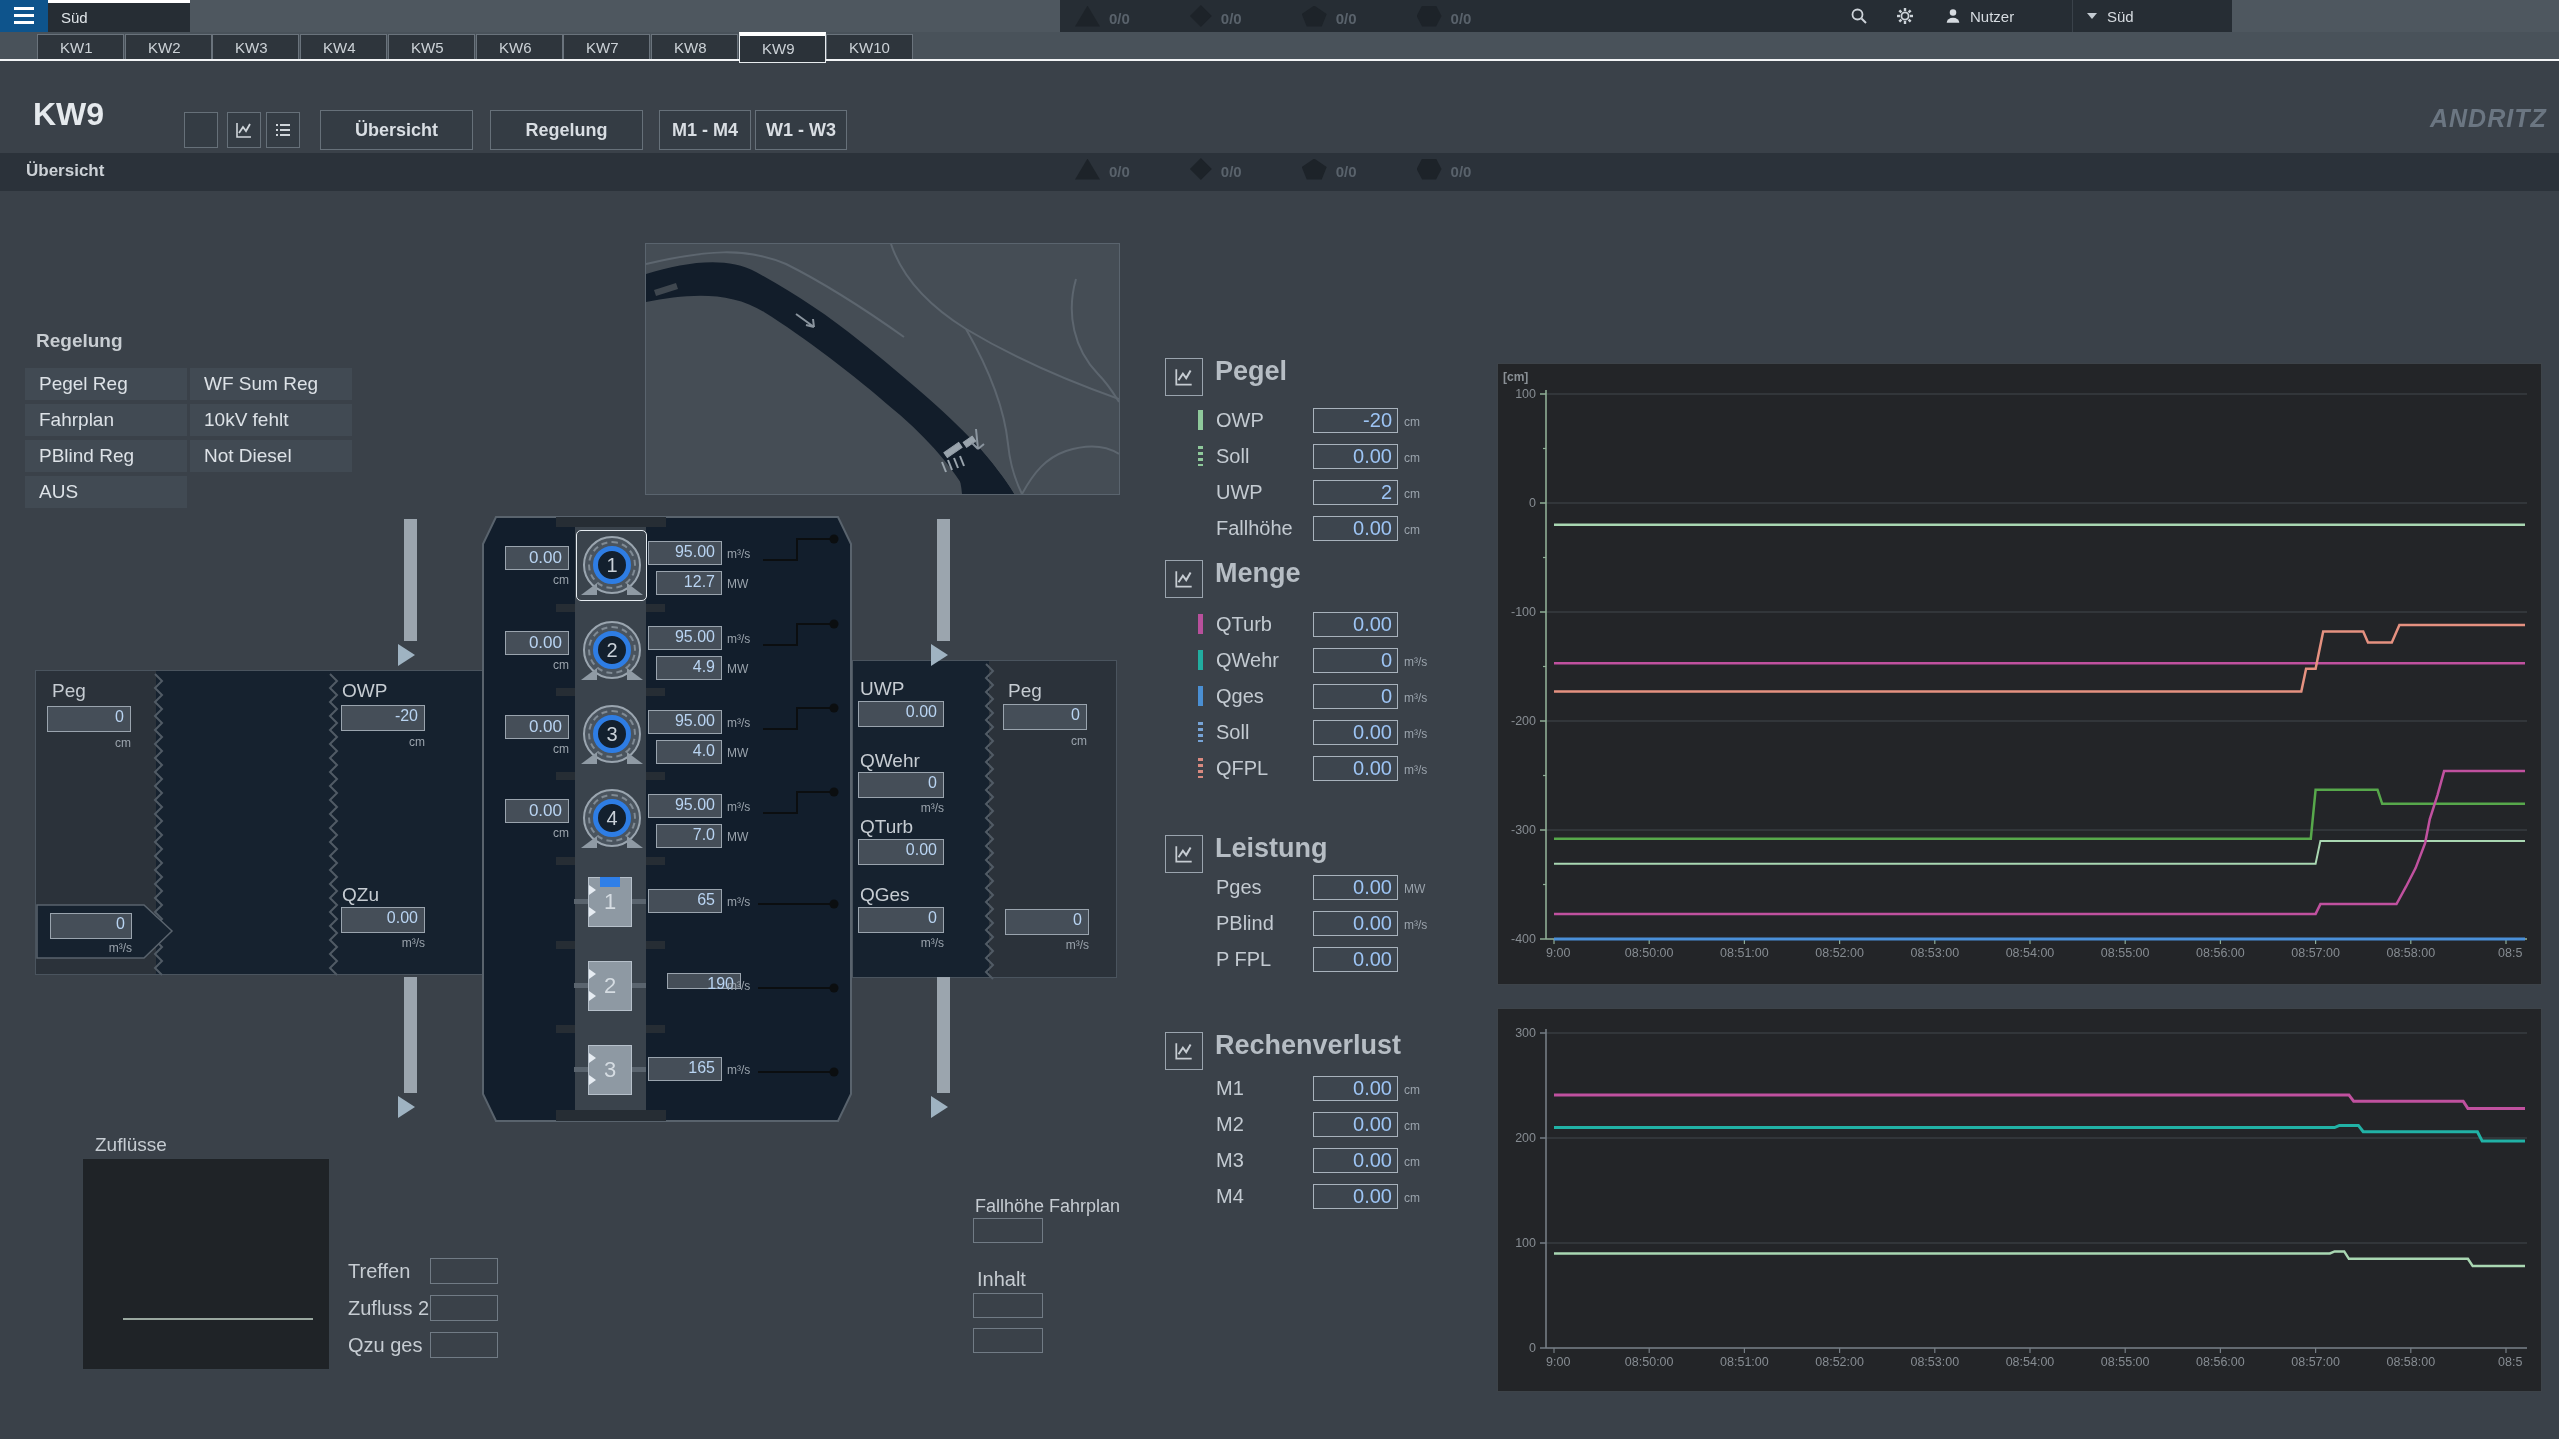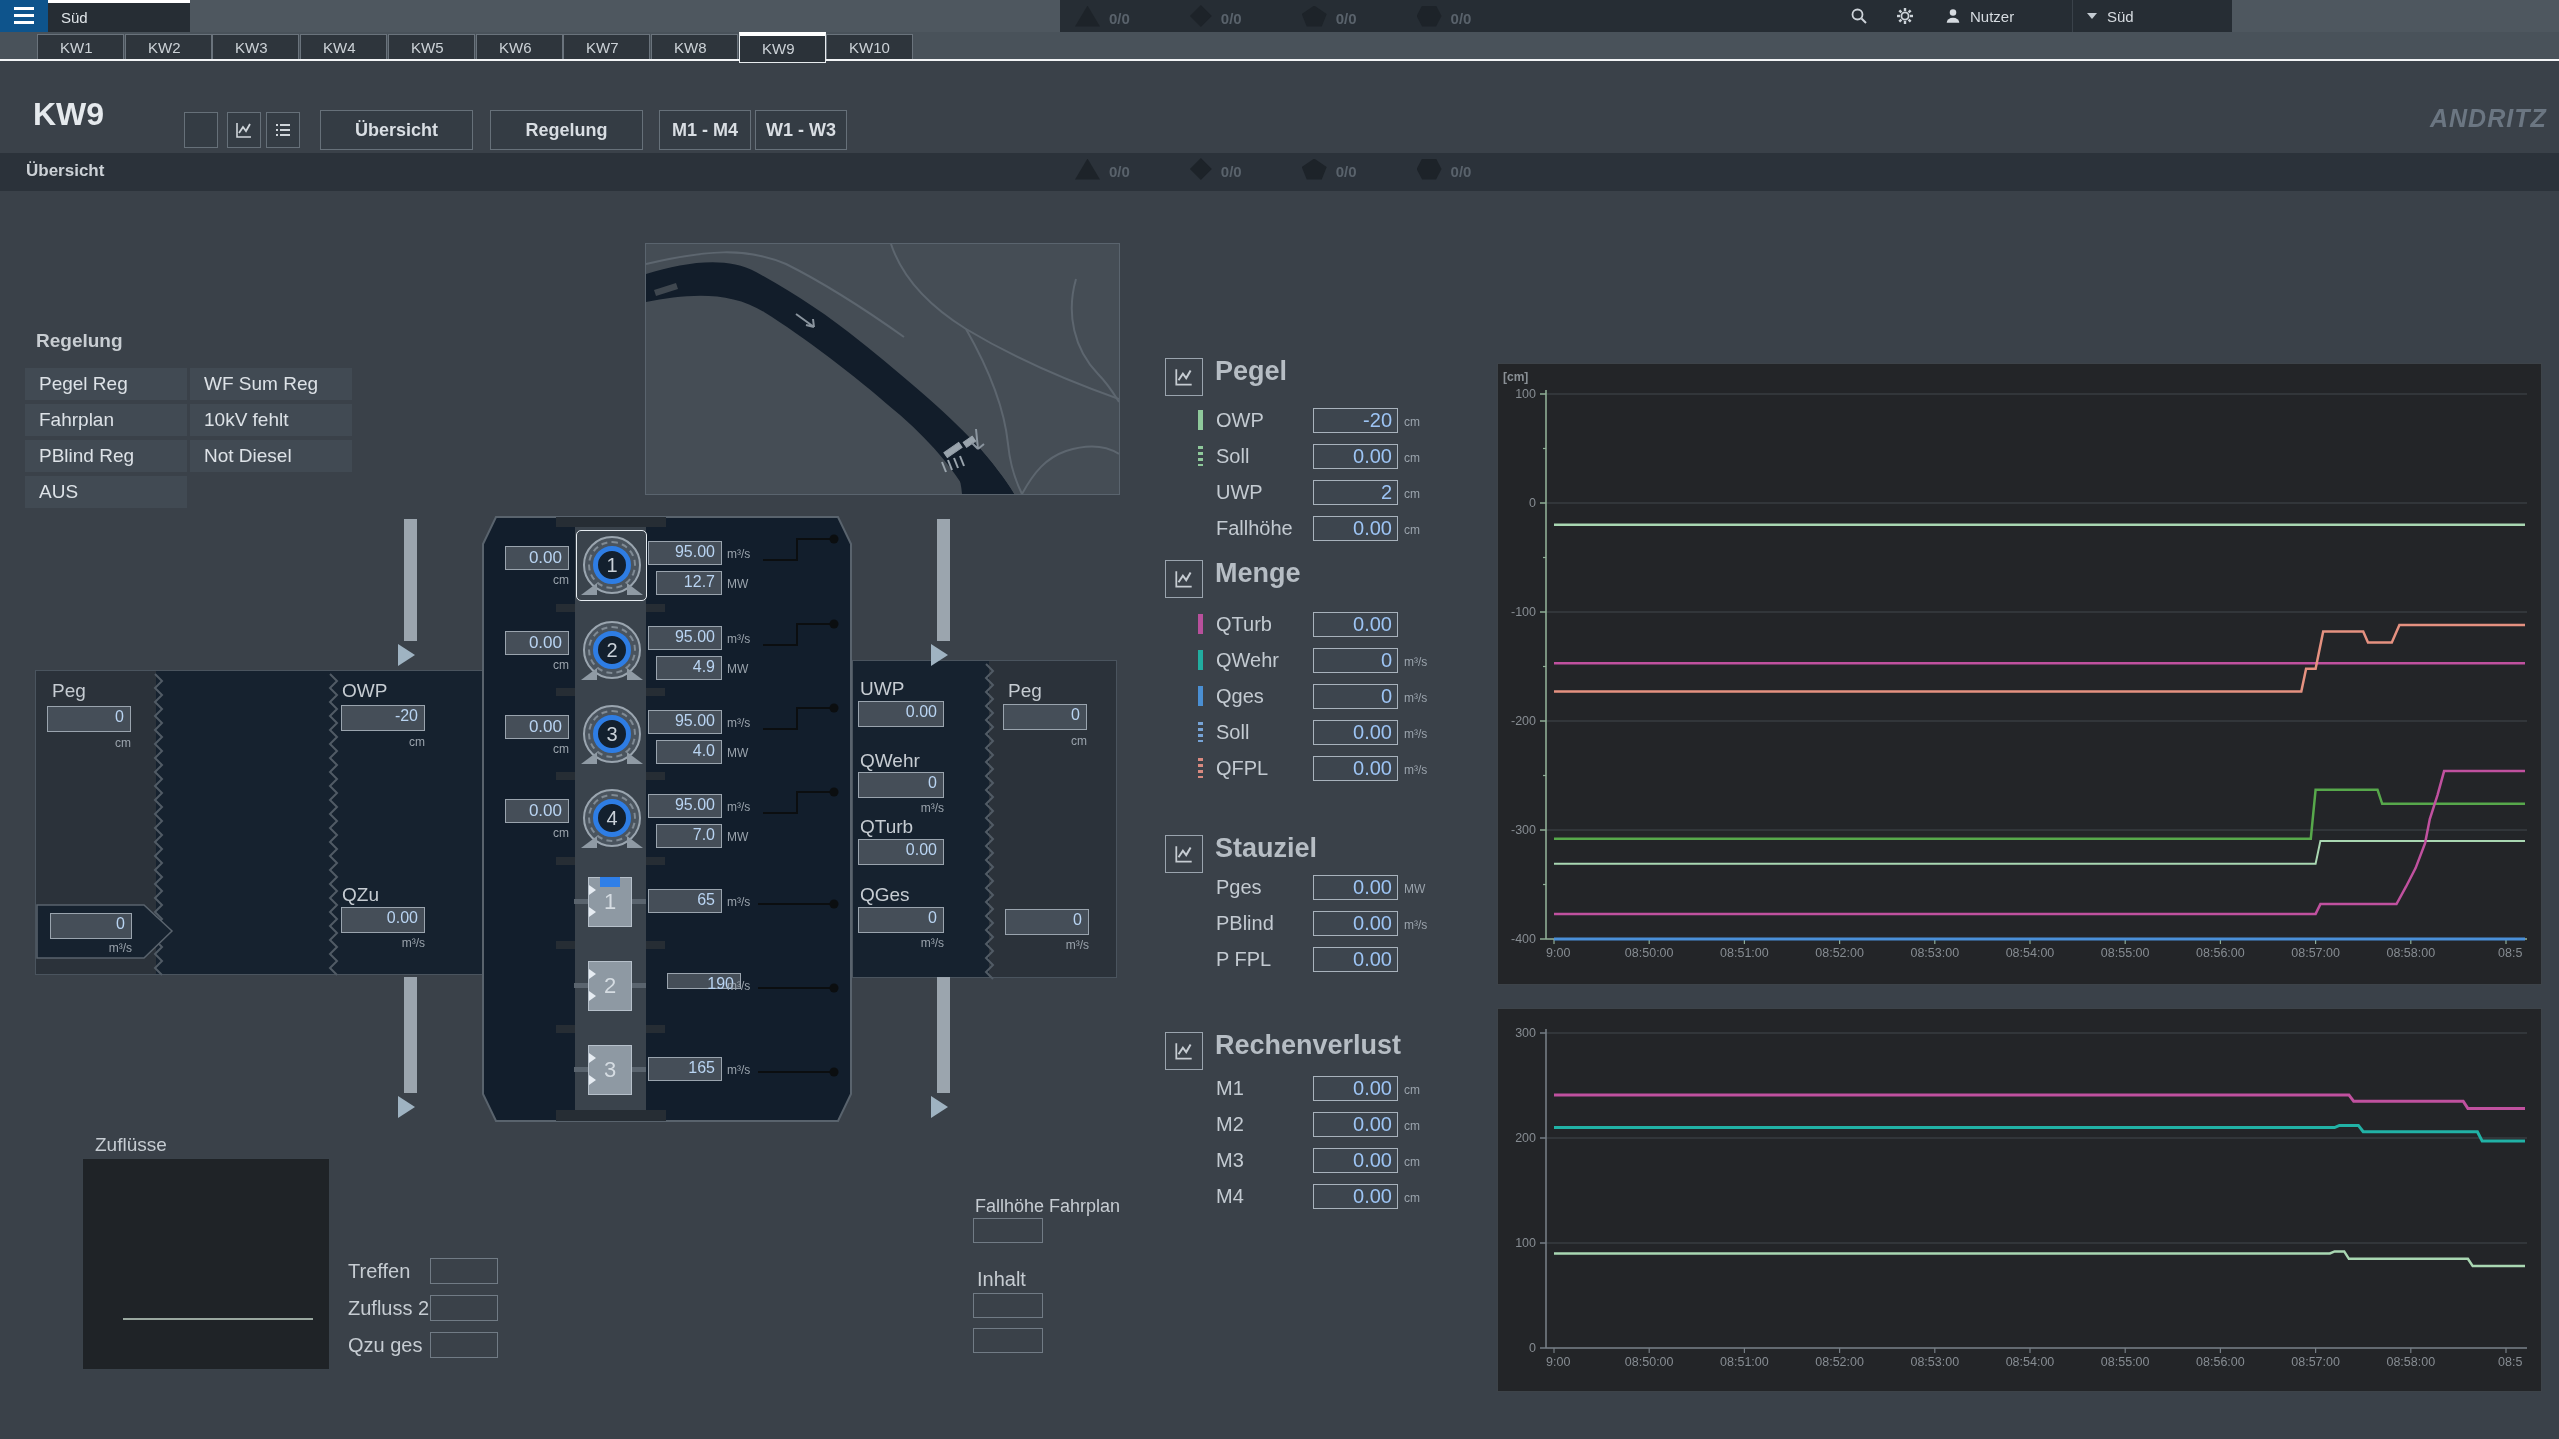--- a/index.html
+++ b/index.html
@@ -479,21 +479,21 @@
       <div class="p-bar" style="position: absolute; left: 1198px; top: 758px; width: 5px; height: 20px; background: repeating-linear-gradient(rgb(217, 138, 128) 0px, rgb(217, 138, 128) 3px, transparent 3px, transparent 6px);"></div>
       <div class="p-lbl" style="position: absolute; left: 1216px; top: 757px;">QFPL</div>
       <div class="pfld" style="position: absolute; left: 1313px; top: 756px; width: 85px; height: 25px;">0.00</div>
       <div class="p-unit" style="position: absolute; left: 1404px; top: 763px;">m³/s</div>
       <div class="p-icon" style="position: absolute; left: 1165px; top: 835px; width: 38px; height: 38px;">
         <svg width="22" height="22" viewBox="0 0 20 20">
           <path d="M3,3 V17 H17" fill="none" stroke="#c6ccd2" stroke-width="1.6"></path>
           <polyline points="5,13 9,7 12,11 16,4" fill="none" stroke="#c6ccd2" stroke-width="1.8"></polyline>
         </svg>
       </div>
-      <div class="p-title" style="position: absolute; left: 1215px; top: 833px;">Stauziel</div>
+      <div class="p-title" style="position: absolute; left: 1215px; top: 833px;">Leistung</div>
       <div class="p-lbl" style="position: absolute; left: 1216px; top: 876px;">Pges</div>
       <div class="pfld" style="position: absolute; left: 1313px; top: 875px; width: 85px; height: 25px;">0.00</div>
       <div class="p-unit" style="position: absolute; left: 1404px; top: 882px;">MW</div>
       <div class="p-lbl" style="position: absolute; left: 1216px; top: 912px;">PBlind</div>
       <div class="pfld" style="position: absolute; left: 1313px; top: 911px; width: 85px; height: 25px;">0.00</div>
       <div class="p-unit" style="position: absolute; left: 1404px; top: 918px;">m³/s</div>
       <div class="p-lbl" style="position: absolute; left: 1216px; top: 948px;">P FPL</div>
       <div class="pfld" style="position: absolute; left: 1313px; top: 947px; width: 85px; height: 25px;">0.00</div>
       <div class="p-icon" style="position: absolute; left: 1165px; top: 1032px; width: 38px; height: 38px;">
         <svg width="22" height="22" viewBox="0 0 20 20">

